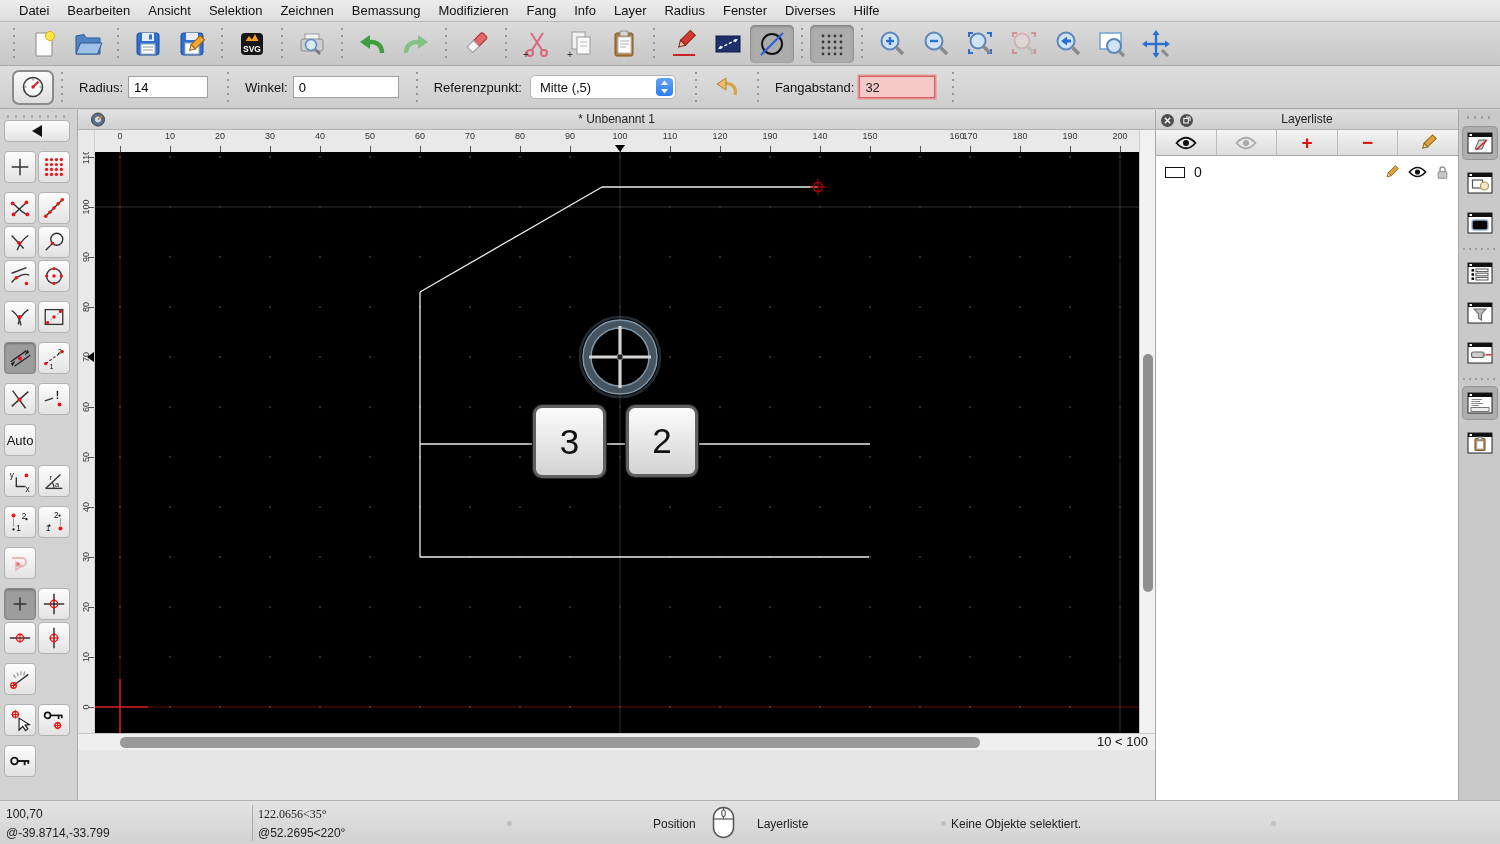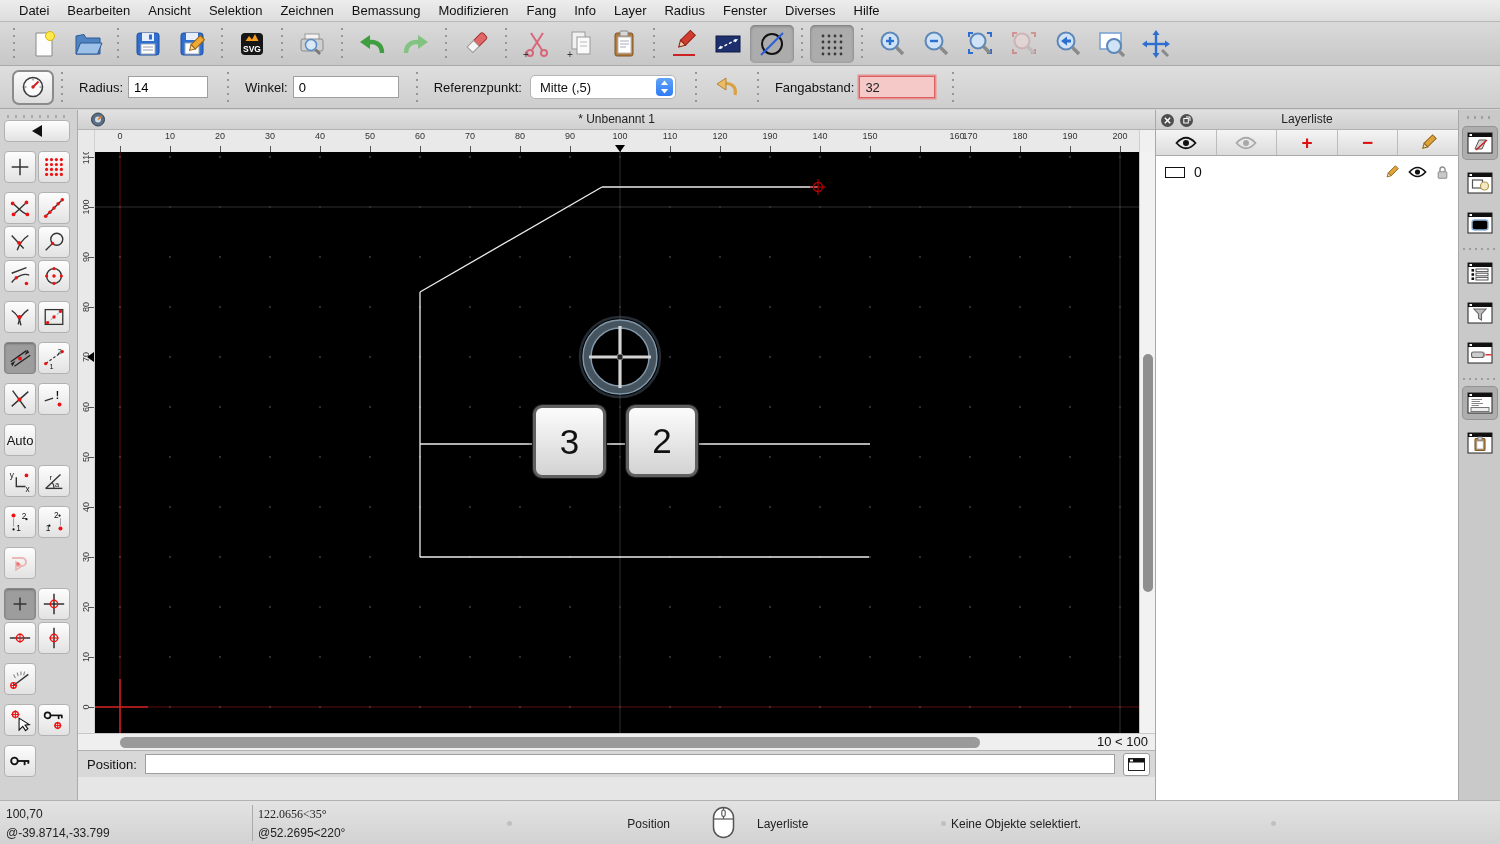--- a/index.html
+++ b/index.html
@@ -826,31 +826,20 @@
             <div class="keycap" style="left: 531px; top: 253px; width: 72px; height: 72px;">2</div>
           </div>
         <div id="vscrollbar">
           <div class="vthumb" style="top:202px;height:238px;"></div>
         </div>
       </div>
       <div class="hscroll-row">
         <div class="hthumb" style="left:42px;width:860px;"></div>
         <span class="grid-info">10 &lt; 100</span>
       </div>
-      <div class="pos-row">
-        <span>Position:</span>
-        <input class="opt-input" id="pos-input" value="" style="">
-        <div class="pos-icon-btn">
-            <svg width="17" height="13" viewBox="0 0 17 13">
-              <rect x="0.5" y="0.5" width="16" height="12" fill="#fff" stroke="#222"></rect>
-              <rect x="0.5" y="0.5" width="16" height="4" fill="#111"></rect>
-              <rect x="2" y="1.5" width="3" height="2" fill="#fff"></rect>
-            </svg>
-          </div>
-      </div>
     </div>
 
     <div class="right-panel">
       <div class="panel-title">
         <div class="pt-btn" style="left:5px;">
             <svg width="7" height="7" viewBox="0 0 7 7">
               <line x1="0.8" y1="0.8" x2="6.2" y2="6.2" stroke="#fff" stroke-width="1.4"></line>
               <line x1="6.2" y1="0.8" x2="0.8" y2="6.2" stroke="#fff" stroke-width="1.4"></line>
             </svg>
           </div>
@@ -1006,21 +995,21 @@
     </div>
   </div>
 
   <div class="statusbar">
     <span class="sb-abs" style="left:6px;top:6px;">100,70</span>
     <span class="sb-abs" style="left:6px;top:25px;">@-39.8714,-33.799</span>
     <div class="sb-div"></div>
     <span class="sb-abs" style="left:258px;top:6px;font-family:Liberation Serif, serif;">122.0656&lt;35°</span>
     <span class="sb-abs" style="left:258px;top:25px;">@52.2695&lt;220°</span>
     <span class="sb-dot" style="left:507px;"></span>
-    <span class="sb-abs" style="left:608px;width:62px;text-align:right;top:16px;">Position</span>
+    <span class="sb-abs" style="left:653px;width:62px;top:16px;">Position</span>
     <span class="sb-abs" style="left:712px;top:5px;"><svg width="23" height="33" viewBox="0 0 23 33">
           <rect x="1.5" y="1.5" width="20" height="30" rx="10" fill="#fff" stroke="#555" stroke-width="1.5"></rect>
           <line x1="1.5" y1="13" x2="21.5" y2="13" stroke="#555" stroke-width="1.2"></line>
           <line x1="11.5" y1="1.5" x2="11.5" y2="13" stroke="#555" stroke-width="1.2"></line>
           <rect x="9.8" y="4" width="3.4" height="6.5" rx="1.7" fill="#fff" stroke="#555" stroke-width="1.1"></rect>
         </svg></span>
     <span class="sb-abs" style="left:757px;top:16px;">Layerliste</span>
     <span class="sb-dot" style="left:941px;"></span>
     <span class="sb-abs" style="left:951px;top:16px;">Keine Objekte selektiert.</span>
     <span class="sb-dot" style="left:1271px;"></span>

